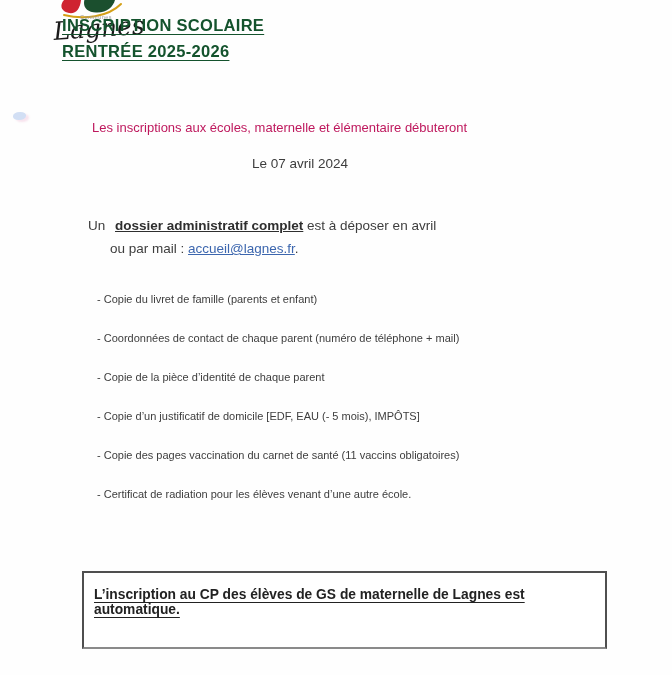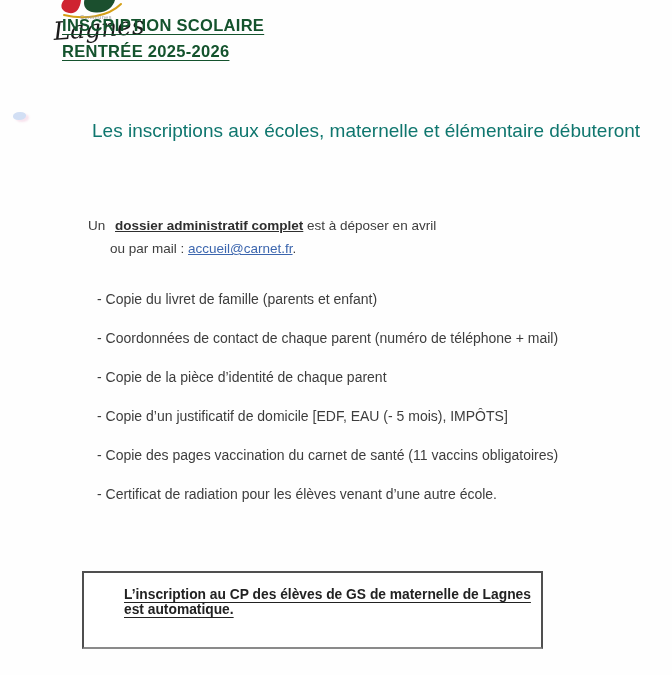--- a/index.html
+++ b/index.html
@@ -14,40 +14,39 @@
   
   .logo{position:absolute;left:28px;top:0;width:120px;height:50px;}
   
   .title{
     position:absolute;left:62px;top:12px;width:600px;
     font-size:16.5px;font-weight:bold;color:#14532d;
     line-height:26px;letter-spacing:.3px;
   }
   .title .t-line{text-decoration:underline;text-underline-offset:3px;}
   
-  .intro{position:absolute;left:92px;top:120px;font-size:19px;color:#0f766e;}
+  .intro{position:absolute;left:92px;top:120px;font-size:13px;color:#be185d;}
   .date{position:absolute;left:0;top:156px;width:600px;text-align:center;font-size:13.5px;color:#3d3d3d;}
   .dossier-1{position:absolute;left:88px;top:218px;font-size:13.5px;color:#3d3d3d;}
   .dossier-1 .emph{font-weight:bold;text-decoration:underline;color:#2e2e2e;margin-left:6px;}
   .dossier-2{position:absolute;left:110px;top:241px;font-size:13.5px;color:#3d3d3d;}
   .mail-link{color:#3c66ae;text-decoration:underline;cursor:pointer;}
   
   .doc-list{
     position:absolute;left:97px;top:292px;
     display:flex;flex-direction:column;gap:25px;
-    font-size:14px;color:#3d3d3d;line-height:14px;
+    font-size:11px;color:#3d3d3d;line-height:14px;
   }
   
   .notice-box{
-    position:absolute;left:82px;top:571px;width:461px;height:78px;
+    position:absolute;left:82px;top:571px;width:525px;height:78px;
     border:2px solid #4f4f4f;
     border-bottom-color:#8a8a8a;
     box-sizing:border-box;
     background:#fff;
-    padding-left:30px;
   }
   .notice-text{
     margin:14px 6px 0 10px;
     font-size:13.8px;font-weight:bold;color:#222;
     text-decoration:underline;text-underline-offset:3px;
   }
   
   .smudge{
     position:absolute;left:13px;top:112px;width:13px;height:8px;
     background:rgba(130,165,225,.35);
@@ -72,23 +71,24 @@
 
   <div class="smudge"></div>
 
   <div class="title">
     <div><span class="t-line">INSCRIPTION SCOLAIRE</span></div>
     <div><span class="t-line">RENTRÉE 2025-2026</span></div>
   </div>
 
   <div class="intro">Les inscriptions aux écoles, maternelle et élémentaire débuteront</div>
 
+  <div class="date">Le 07 avril 2024</div>
 
   <div class="dossier-1"><span>Un </span><span class="emph">dossier administratif complet</span><span> est à déposer en avril</span></div>
-  <div class="dossier-2"><span>ou par mail : </span><span class="mail-link">accueil@carnet.fr</span><span>.</span></div>
+  <div class="dossier-2"><span>ou par mail : </span><span class="mail-link">accueil@lagnes.fr</span><span>.</span></div>
 
   <div class="doc-list">
       <div class="doc-item">- Copie du livret de famille (parents et enfant)</div>
       <div class="doc-item">- Coordonnées de contact de chaque parent (numéro de téléphone + mail)</div>
       <div class="doc-item">- Copie de la pièce d’identité de chaque parent</div>
       <div class="doc-item">- Copie d’un justificatif de domicile [EDF, EAU (- 5 mois), IMPÔTS]</div>
       <div class="doc-item">- Copie des pages vaccination du carnet de santé (11 vaccins obligatoires)</div>
       <div class="doc-item">- Certificat de radiation pour les élèves venant d’une autre école.</div>
     </div>
 

